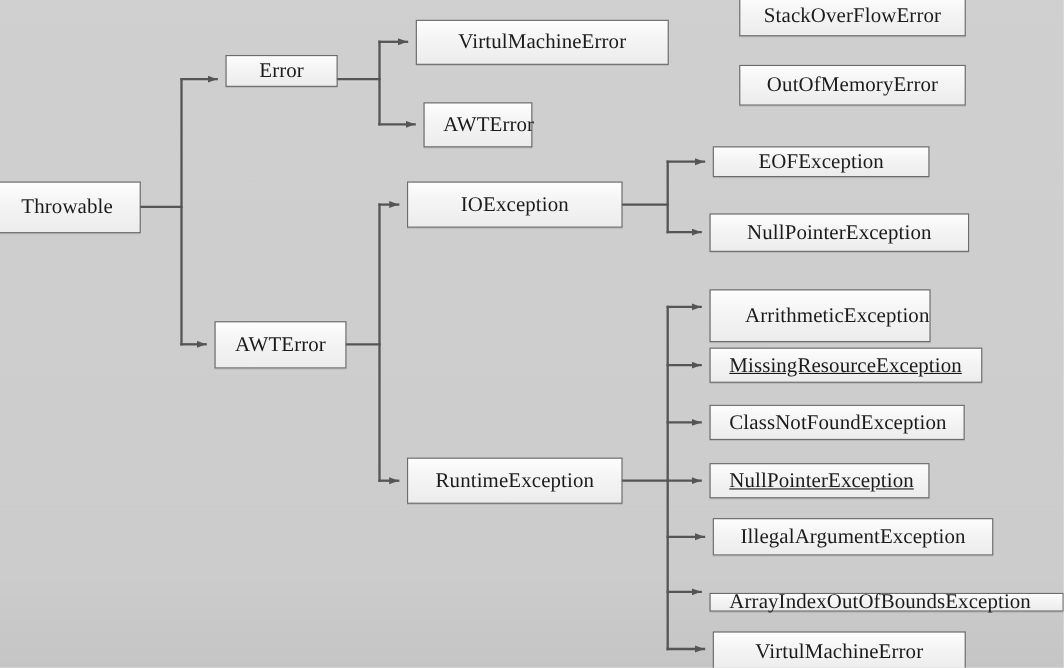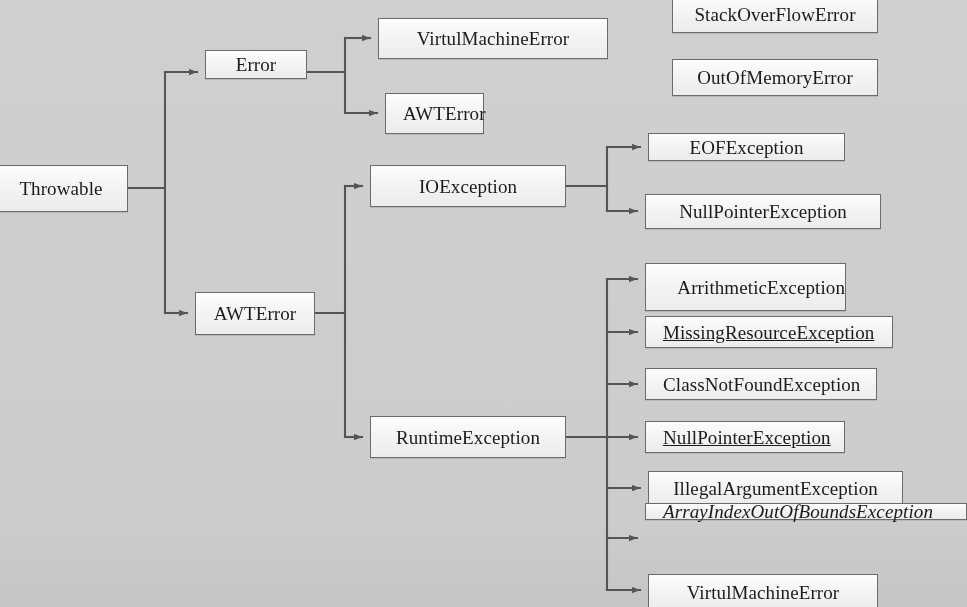--- a/index.html
+++ b/index.html
@@ -140,20 +140,20 @@
       </div>
       <div class="node align-left" style="left: 645px; top: 368px; width: 232px; height: 32px;">
         <span class="label">ClassNotFoundException</span>
       </div>
       <div class="node align-left" style="left: 645px; top: 421px; width: 200px; height: 32px; text-decoration: underline;">
         <span class="label">NullPointerException</span>
       </div>
       <div class="node" style="left: 648px; top: 471px; width: 255px; height: 34px;">
         <span class="label">IllegalArgumentException</span>
       </div>
-      <div class="node align-left" style="left: 645px; top: 503px; width: 322px; height: 17px; font-style: italic;">
+      <div class="node align-left" style="left: 645px; top: 539px; width: 322px; height: 17px;">
         <span class="label">ArrayIndexOutOfBoundsException</span>
       </div>
       <div class="node" style="left: 648px; top: 574px; width: 230px; height: 37px;">
         <span class="label">VirtulMachineError</span>
       </div>
     </div>
 </div>
 
 </body></html>

